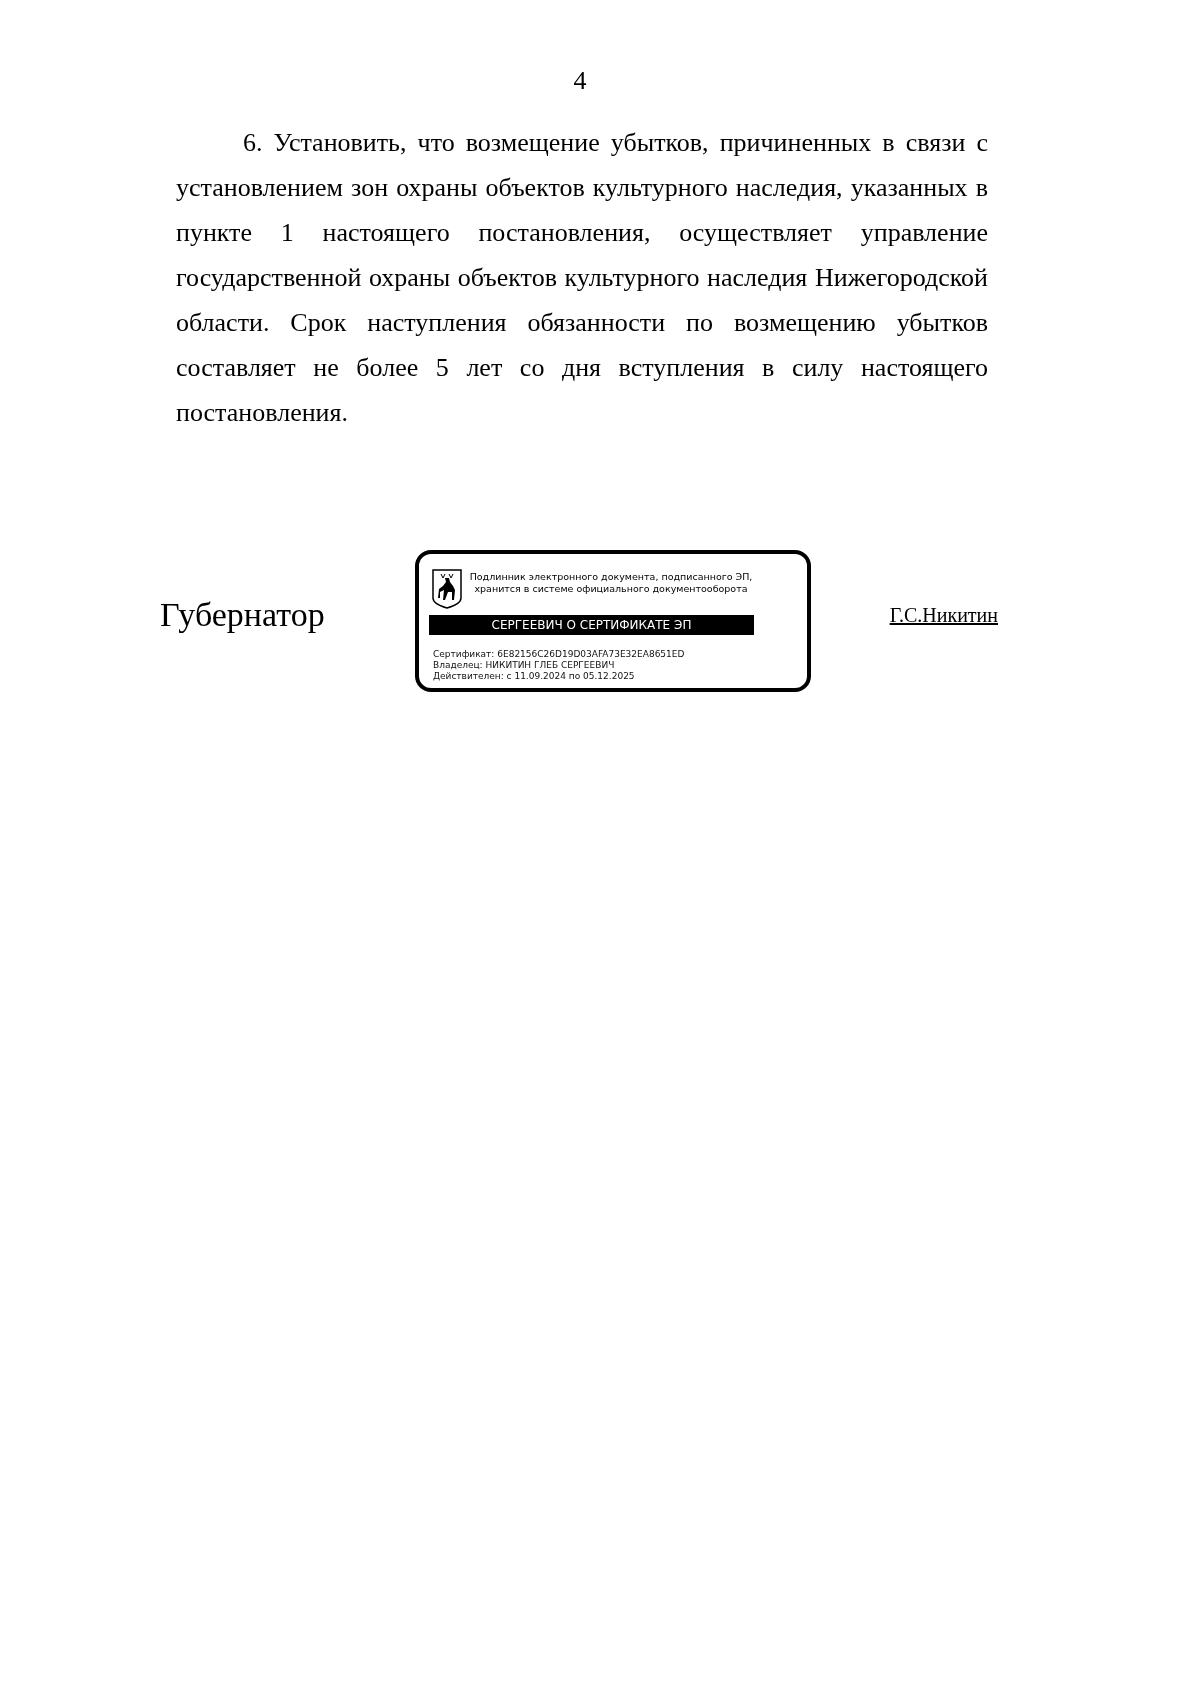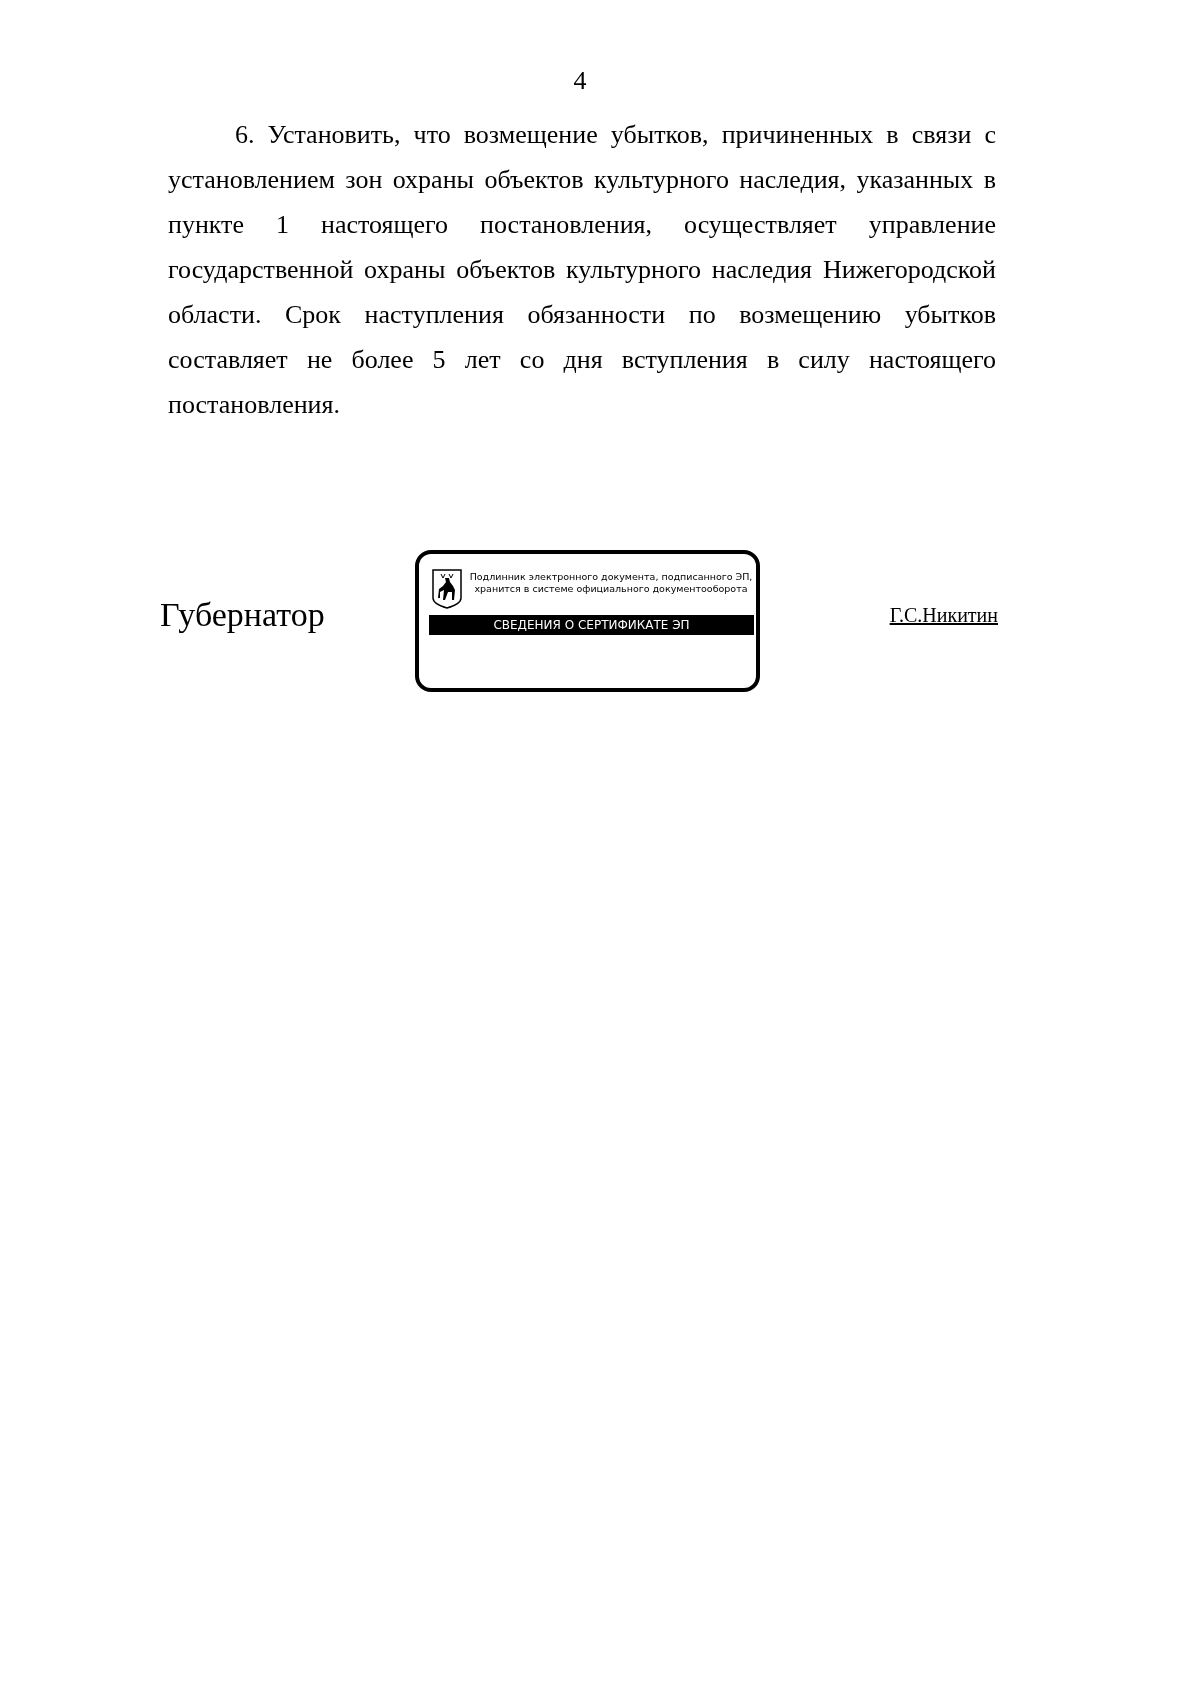--- a/index.html
+++ b/index.html
@@ -7,32 +7,32 @@
     .page { position: absolute; left: 0; top: 0; width: 1200px; height: 1697px; background: #fff; color: #000; }
     .page-number {
       position: absolute; top: 66px; left: 0; width: 1160px; text-align: center;
       font-family: "Liberation Serif", serif; font-size: 26px; line-height: 30px;
     }
     .body-text {
       position: absolute; left: 160px; top: 104px; width: 844px;
       font-family: "Liberation Serif", serif; font-size: 26px; line-height: 45px;
       text-align: justify;
     }
-    .body-text p { margin: 8px; text-indent: 67px; }
+    .body-text p { margin: 16px; text-indent: 67px; }
     .sign-row { position: absolute; left: 160px; top: 550px; width: 844px; height: 150px; }
     .sign-title {
       position: absolute; left: 0; top: 50px;
       font-family: "Liberation Serif", serif; font-size: 34px; line-height: 30px;
     }
     .sign-name {
       position: absolute; right: 6px; top: 50px;
       font-family: "Liberation Serif", serif; font-size: 20px; line-height: 30px; text-decoration: underline;
     }
     .stamp {
-      position: absolute; left: 255px; top: 0; width: 345px; height: 142px;
+      position: absolute; left: 255px; top: 0; width: 396px; height: 142px;
       border: 4px solid #000; border-radius: 16px; box-sizing: border-box; background: #fff;
     }
     .stamp-emblem {
       position: absolute; left: 12px; top: 14px; width: 32px; height: 42px;
     }
     .stamp-head {
       position: absolute; left: 46px; top: 17px; width: 292px; text-align: center;
       font-family: "DejaVu Sans", sans-serif; font-size: 9.5px; line-height: 12px;
     }
     .stamp-bar {
@@ -63,18 +63,23 @@
         <svg width="32" height="42" viewBox="0 0 32 42">
           <path d="M2 2 H30 V30 Q30 36 16 40 Q2 36 2 30 Z" fill="#fff" stroke="#000" stroke-width="1.5"></path>
           <path d="M10 6 L12 10 L14 6 M18 6 L20 10 L22 6" fill="none" stroke="#000" stroke-width="1"></path>
           <path d="M14 10 L18 10 L19 14 L22 18 L24 22 L23 32 L21 32 L21 24 L17 24 L14 32 L12 32 L13 22 L9 24 L9 30 L7 30 L8 21 L12 18 L15 14 Z" fill="#000"></path>
         </svg>
       </div>
       <div class="stamp-head">
         <div>Подлинник электронного документа, подписанного ЭП,</div>
         <div>хранится в системе официального документооборота</div>
       </div>
-      <div class="stamp-bar">СВЕДЕНИЯ О СЕРТИФИКАТЕ ЭП</div>
+      <div class="stamp-bar">СЕРГЕЕВИЧ О СЕРТИФИКАТЕ ЭП</div>
+      <div class="stamp-info">
+        <div>Сертификат: 6E82156C26D19D03AFA73E32EA8651ED</div>
+        <div>Владелец: НИКИТИН ГЛЕБ СЕРГЕЕВИЧ</div>
+        <div>Действителен: с 11.09.2024 по 05.12.2025</div>
+      </div>
     </div>
 
     <div class="sign-name">Г.С.Никитин</div>
   </div>
 </div>
 
 </body></html>

